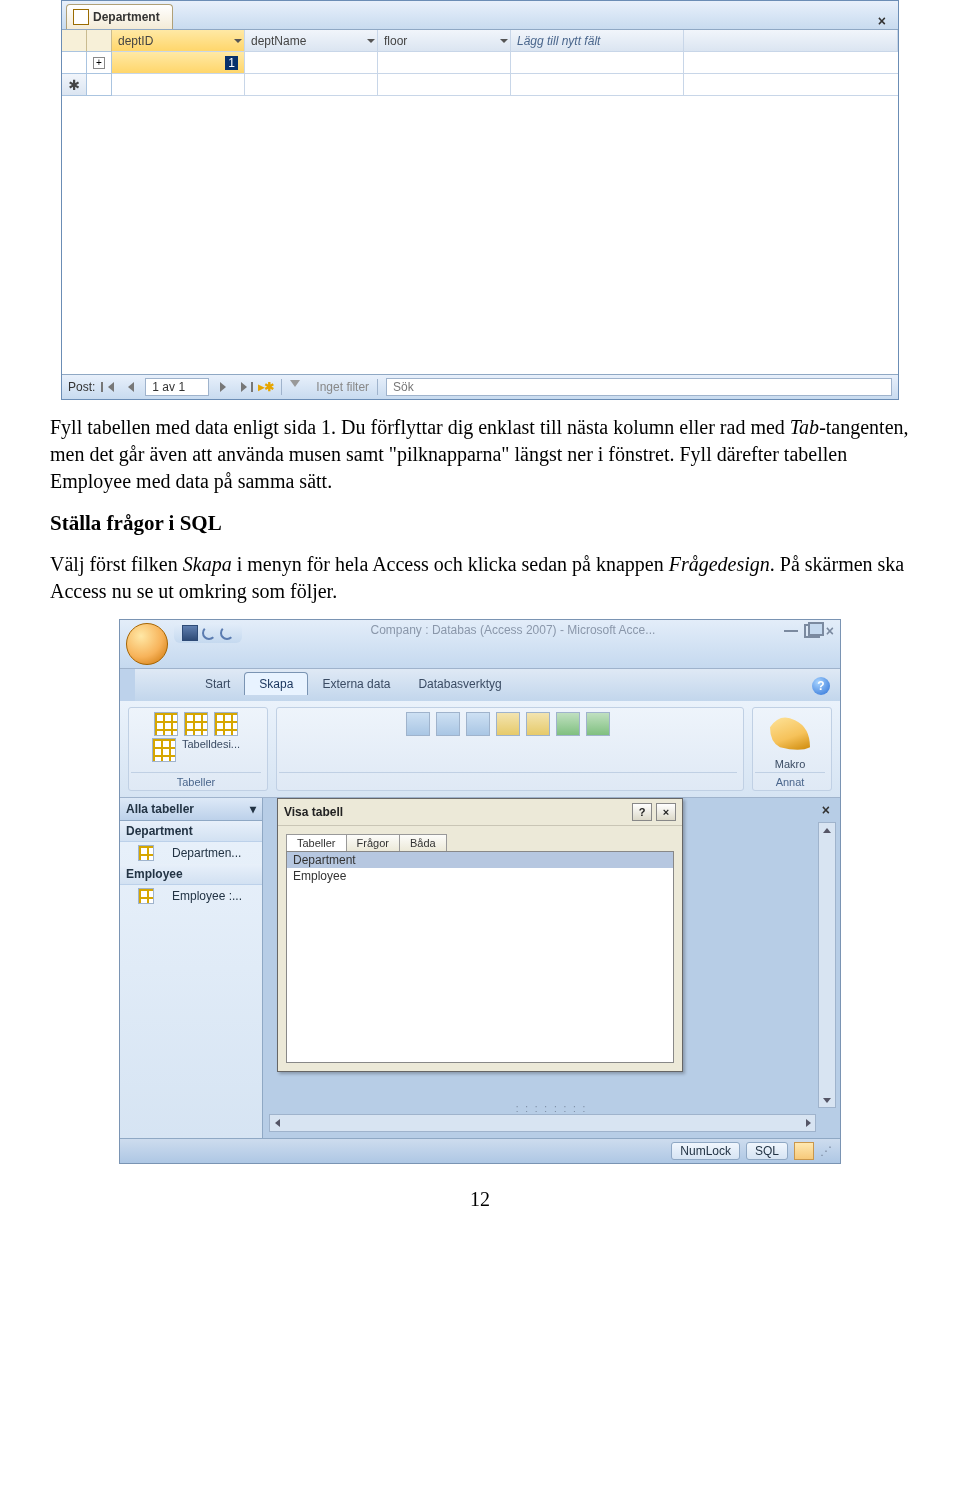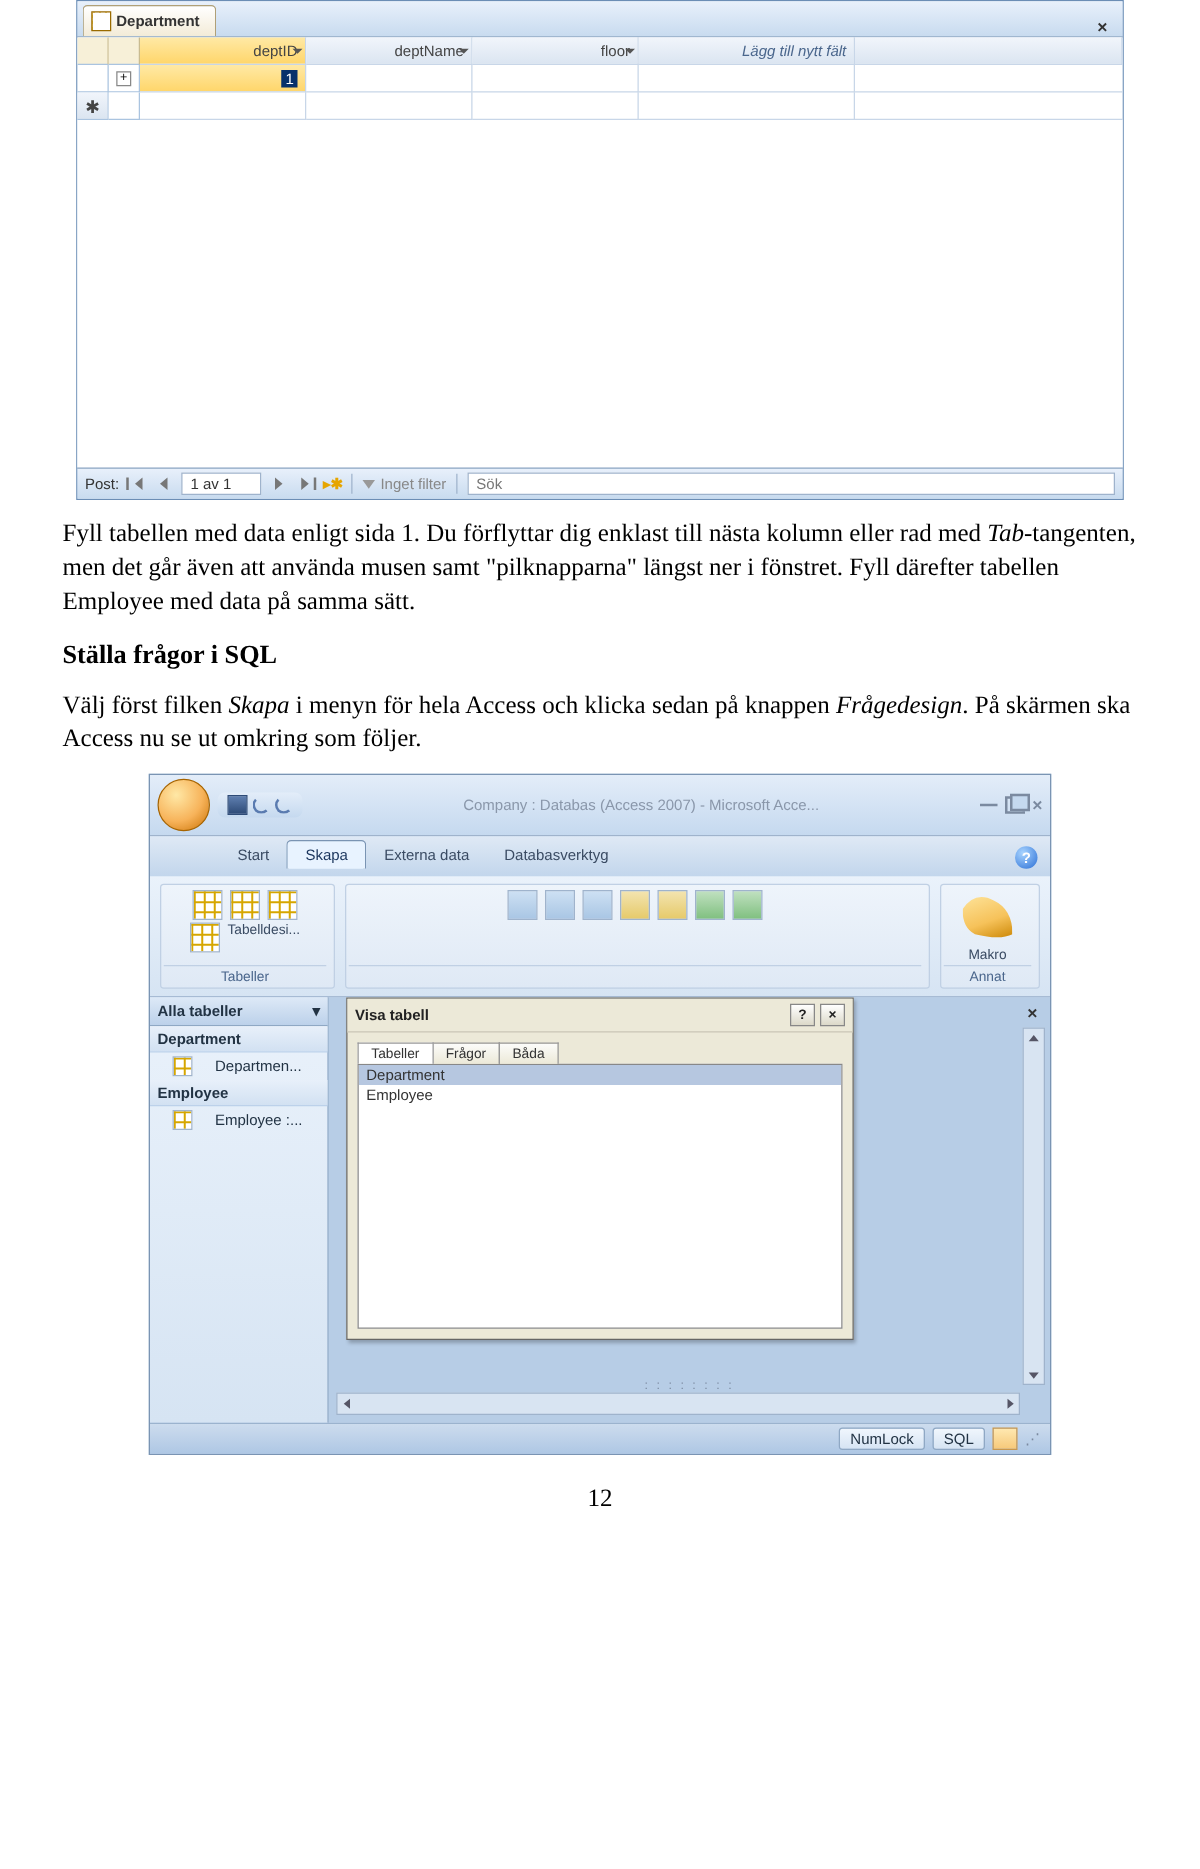--- a/index.html
+++ b/index.html
@@ -88,21 +88,21 @@
   }
   .ds-gutter.small { width: 24px; }
   .ds-cell {
     border-right: 1px solid #c8d6e8;
     border-bottom: 1px solid #c8d6e8;
     display: flex;
     align-items: center;
     padding: 0 6px;
     position: relative;
   }
-  .ds-head .ds-cell { justify-content: flex-end; color: #444; }
+  .ds-head .ds-cell { justify-content: flex-start; color: #444; }
   .ds-head .hl { background: linear-gradient(#ffe9a5,#ffd66b); }
   .ds-head .dd {
     position: absolute; right: 2px; top: 50%; transform: translateY(-50%);
     width: 8px; height: 8px;
     display: flex; align-items: center; justify-content: center;
     color: #555;
   }
   .ds-head .dd::after {
     content: ""; border-left: 4px solid transparent; border-right: 4px solid transparent;
     border-top: 4px solid #555;
@@ -141,41 +141,41 @@
   .nav-last::before { border-top:5px solid transparent; border-bottom:5px solid transparent; border-left:6px solid #777; margin-right:3px;}
   .nav-last::after { content:""; position:absolute; right:0; width:2px; height:10px; background:#777; }
   .nav-new {
     width:14px; height:14px; display:flex; align-items:center; justify-content:center;
     color:#e6a500; font-weight:bold; font-size:12px;
   }
   .nav-text {
     background:#fff; border:1px solid #9fb3cc; padding:0 6px; height:16px; line-height:16px; min-width:50px;
   }
   .nav-sep { width:1px; height:16px; background:#9fb3cc; margin:0 2px; }
-  .nav-filter { color:#888; display:flex; align-items:center; gap:4px; }
+  .nav-filter { color:#888; display:flex; gap:16px; }
   .funnel {
     width:0;height:0;border-left:5px solid transparent;border-right:5px solid transparent;border-top:7px solid #999;
   }
   .nav-search {
     background:#fff; border:1px solid #9fb3cc; padding:0 6px; height:16px; line-height:16px;
     flex:1; color:#777;
   }
 
   
   .acc {
     width: 720px;
     margin: 12px auto 0 auto;
     font-family: "Segoe UI", Tahoma, sans-serif;
     font-size: 12px;
     color:#333;
     border: 1px solid #7a94b3;
     background: #bdd2eb;
   }
   .acc-titlebar {
-    display:flex; align-items:center;
+    display:flex; align-items:flex-start;
     background: linear-gradient(#e3edf9,#c5d9ef);
     padding: 3px 6px;
     border-bottom: 1px solid #9fb3cc;
     color:#7b8aa0;
   }
   .office-btn {
     width: 40px; height: 40px; border-radius: 50%;
     background: radial-gradient(circle at 35% 30%, #ffe8a6, #f7b35a 55%, #c96f00);
     border: 1px solid #a66400;
     margin-right: 6px;
@@ -200,20 +200,21 @@
   .win-min { width:14px; border-bottom:2px solid #7b8aa0; }
   .win-max { width:12px;height:10px;border:2px solid #7b8aa0; position:relative;}
   .win-max::after{content:"";position:absolute;left:2px;top:-4px;width:12px;height:10px;border:2px solid #7b8aa0;background:#c5d9ef;}
   .win-close { font-family:Arial; font-weight:bold; font-size:14px; }
 
   .acc-tabs {
     display:flex; align-items:flex-end;
     background: linear-gradient(#dfe9f5,#c2d6ec);
     padding: 0 0 6px 56px;
     height: 26px;
+    margin-left: 15px;
   }
   .acc-tabs .tab {
     padding: 4px 14px;
     color:#3a4b63;
     cursor:pointer;
   }
   .acc-tabs .tab.active {
     background:#e8f3ff;
     border:1px solid #7a94b3;
     border-bottom:none;

